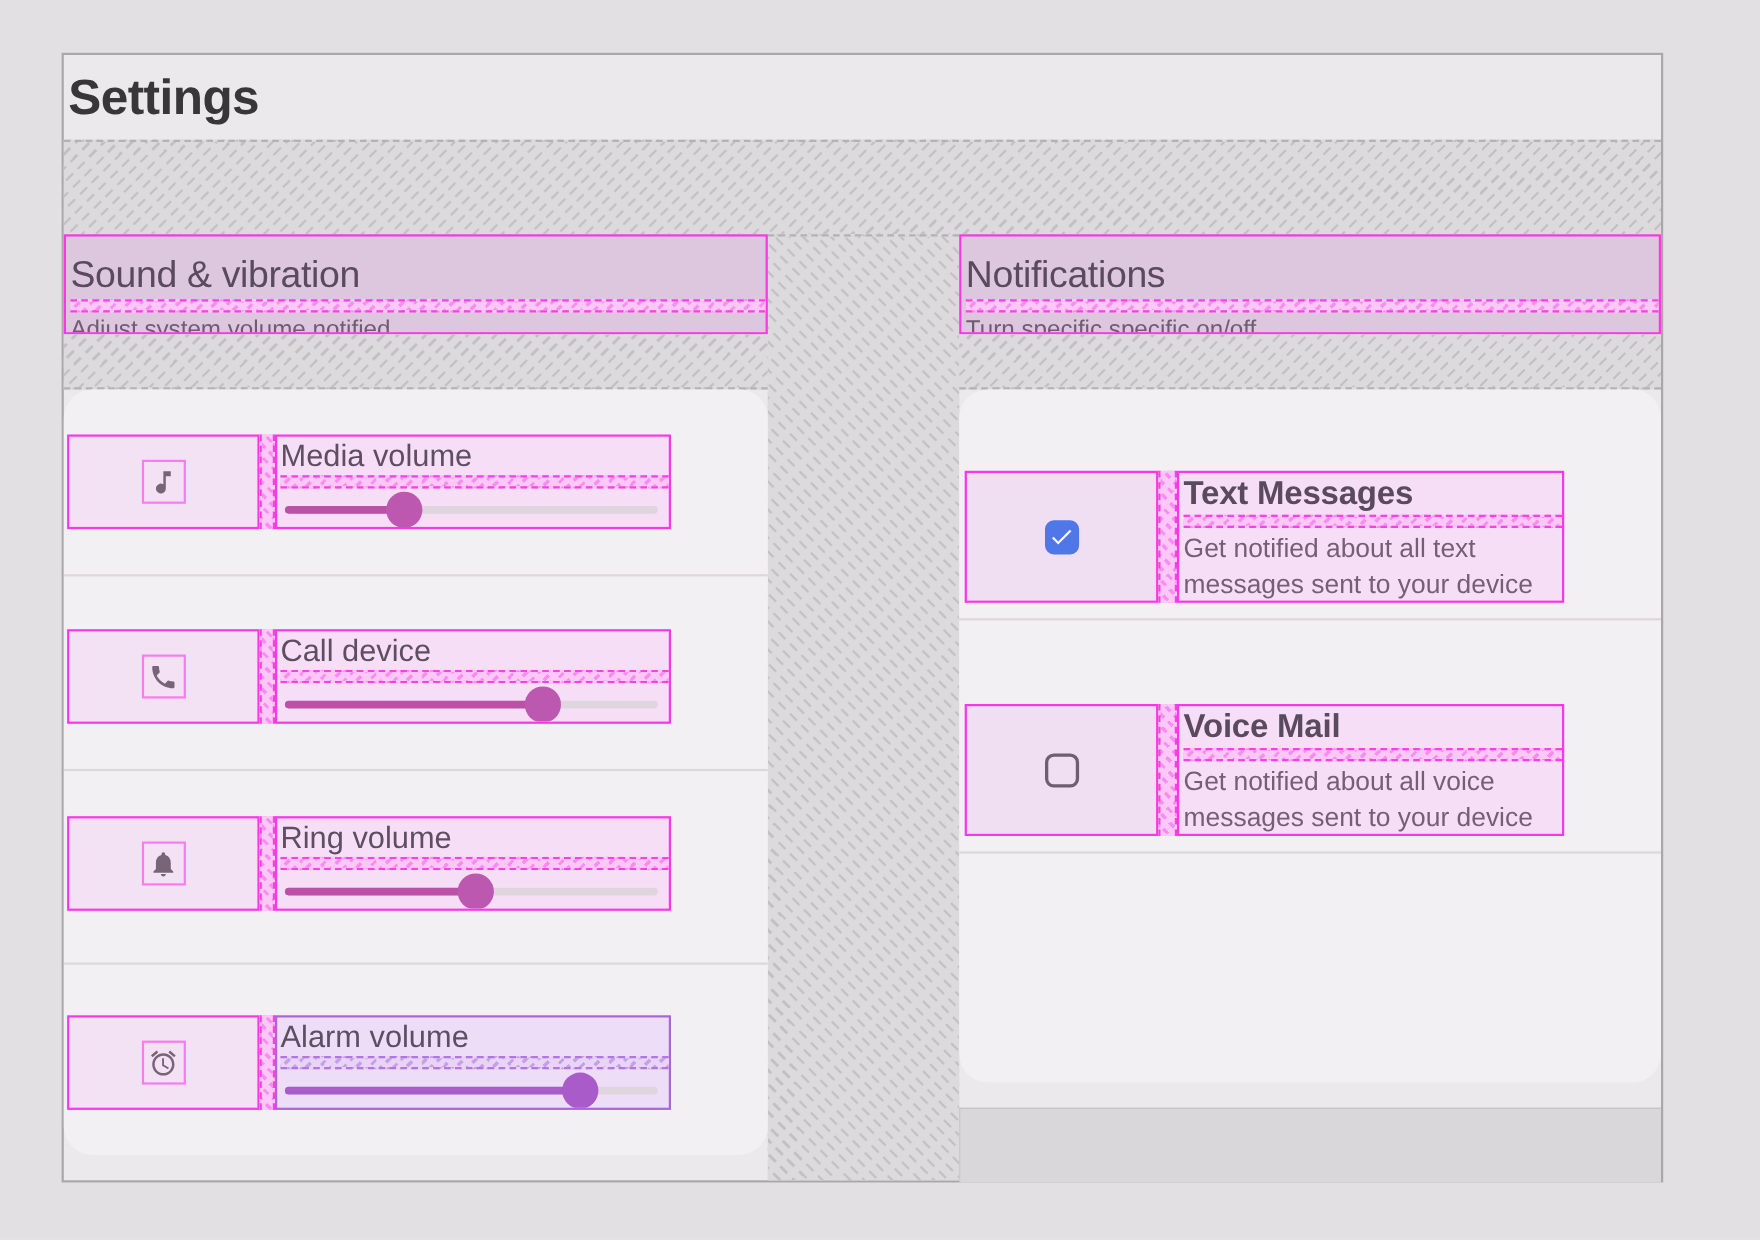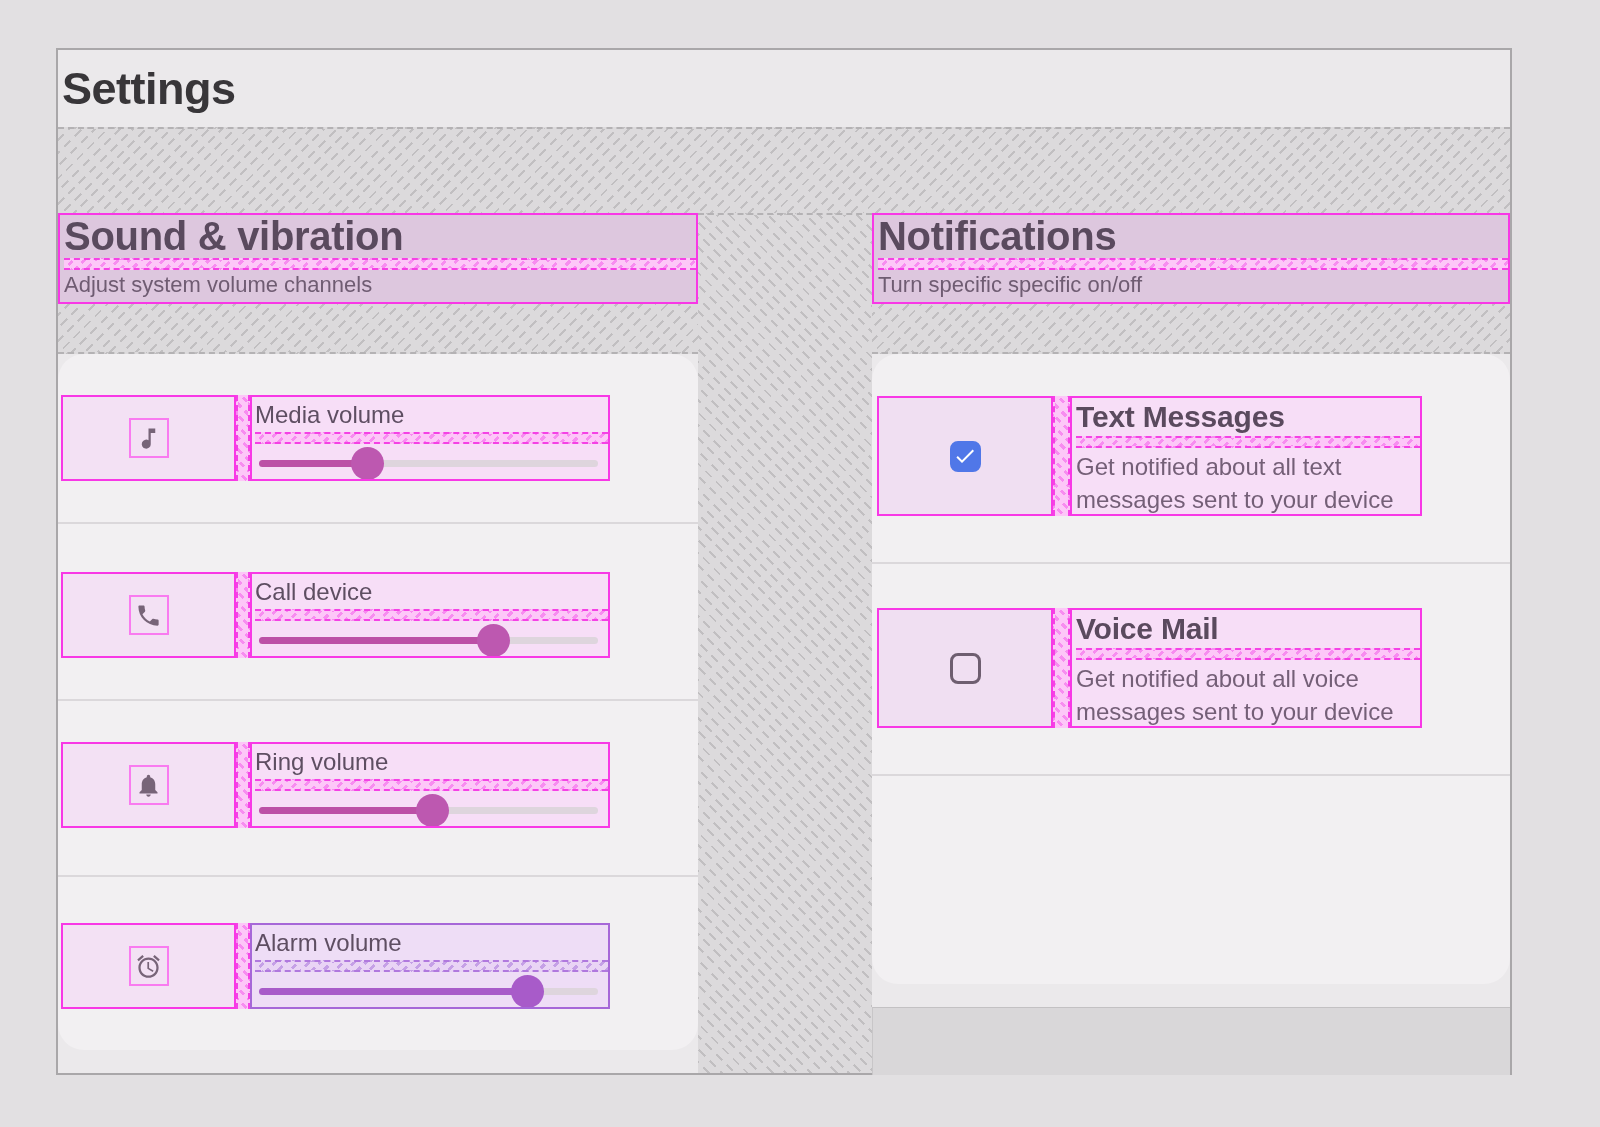--- a/index.html
+++ b/index.html
@@ -72,21 +72,21 @@
   .col{position:absolute;top:163px;bottom:0;}
   .col-left{left:0;width:640px;}
   .col-right{left:814px;right:0;}
   .band-mid{position:absolute;top:91px;left:0;right:0;height:50px;border-bottom:2px dashed var(--hatch-dash);}
   
   .section-header{
     position:absolute;top:0;left:0;right:0;height:91px;
     background:var(--header-pink);border:2px solid var(--magenta);
     padding-left:4px;overflow:hidden;
   }
-  .section-title{font-size:40px;font-weight:700;line-height:43px;color:var(--txt-title);letter-spacing:-0.3px;}
+  .section-title{font-size:34px;font-weight:400;line-height:43px;color:var(--txt-title);letter-spacing:-0.3px;margin-top:14px;}
   .section-sub{font-size:22px;line-height:29px;color:var(--txt-sub);}
   
   .strip-h{
     height:12px;
     background-color:var(--pink-strip-bg);
     background-image:
       repeating-linear-gradient(45deg,var(--pink-strip-bg) 0 5px,rgba(0,0,0,0) 5px 11px),
       repeating-linear-gradient(135deg,rgba(0,0,0,0) 0 5px,var(--pink-strip-line) 5px 8px);
     border-top:2px dashed var(--pink-dash);
     border-bottom:2px dashed var(--pink-dash);
@@ -120,39 +120,39 @@
     width:40px;height:40px;border:2px solid var(--magenta-light);
     display:flex;align-items:center;justify-content:center;
   }
   .icon-box svg{width:27px;height:27px;fill:var(--icon);}
   .vrow .strip-v{left:175px;width:14px;}
   .vrow .content{
     position:absolute;left:189px;top:0;width:360px;height:86px;
     background:var(--row-pink);border:2px solid var(--magenta);
     padding:1px 0 0 3px;overflow:hidden;
   }
-  .vrow-label{font-size:24px;line-height:33px;color:var(--txt-label);}
+  .vrow-label{font-size:28px;line-height:33px;color:var(--txt-label);}
   .vrow .strip-h{margin-top:1px;}
   .slider{position:relative;height:34px;margin:2px 10px 0 4px;}
   .slider-track{position:absolute;left:0;right:0;top:14px;height:7px;border-radius:4px;background:var(--slider-rest);}
   .slider-fill{position:absolute;left:0;top:14px;height:7px;border-radius:4px;background:var(--slider-fill);width:calc(var(--pct)*1%);}
   .slider-thumb{position:absolute;top:1px;width:33px;height:33px;border-radius:50%;background:var(--slider-thumb);left:calc(var(--pct)*1% - 16px);}
   
   .vrow[data-accent="purple"] .content{background:var(--alarm-row-bg);border-color:var(--purple);}
   .vrow[data-accent="purple"] .strip-h{
     background-color:var(--purple-strip-bg);
     background-image:
       repeating-linear-gradient(45deg,var(--purple-strip-bg) 0 5px,rgba(0,0,0,0) 5px 11px),
       repeating-linear-gradient(135deg,rgba(0,0,0,0) 0 5px,var(--purple-strip-line) 5px 8px);
     border-color:var(--purple-dash);
   }
   .vrow[data-accent="purple"] .slider-fill,
   .vrow[data-accent="purple"] .slider-thumb{background:var(--slider-fill-alarm);}
   
-  .nrow{position:absolute;left:5px;width:545px;height:120px;}
+  .nrow{position:absolute;left:5px;width:545px;height:120px;margin-top:32px;}
   .nrow .check-cell{
     position:absolute;left:0;top:0;width:176px;height:120px;
     background:#f0dff2;border:2px solid var(--magenta);
     display:flex;align-items:center;justify-content:center;
   }
   .checkbox{
     width:31px;height:31px;border-radius:8px;border:3px solid var(--checkbox-border);
     display:flex;align-items:center;justify-content:center;background:transparent;
   }
   .checkbox .check{display:none;width:24px;height:24px;}
@@ -178,21 +178,21 @@
   </div>
 
   <div class="band-top hatch-h"></div>
   <div class="gutter hatch-v"></div>
 
   <div class="col col-left">
 
     <div class="section-header">
       <div class="section-title">Sound &amp; vibration</div>
       <div class="strip-h"></div>
-      <div class="section-sub">Adjust system volume channels</div>
+      <div class="section-sub">Adjust system volume notified</div>
     </div>
 
     <div class="band-mid hatch-h"></div>
 
     <div class="card card-sound">
 
       <div class="vrow" style="top:41px" data-accent="magenta">
         <div class="icon-cell">
           <div class="icon-box">
             <svg viewBox="0 0 24 24">

